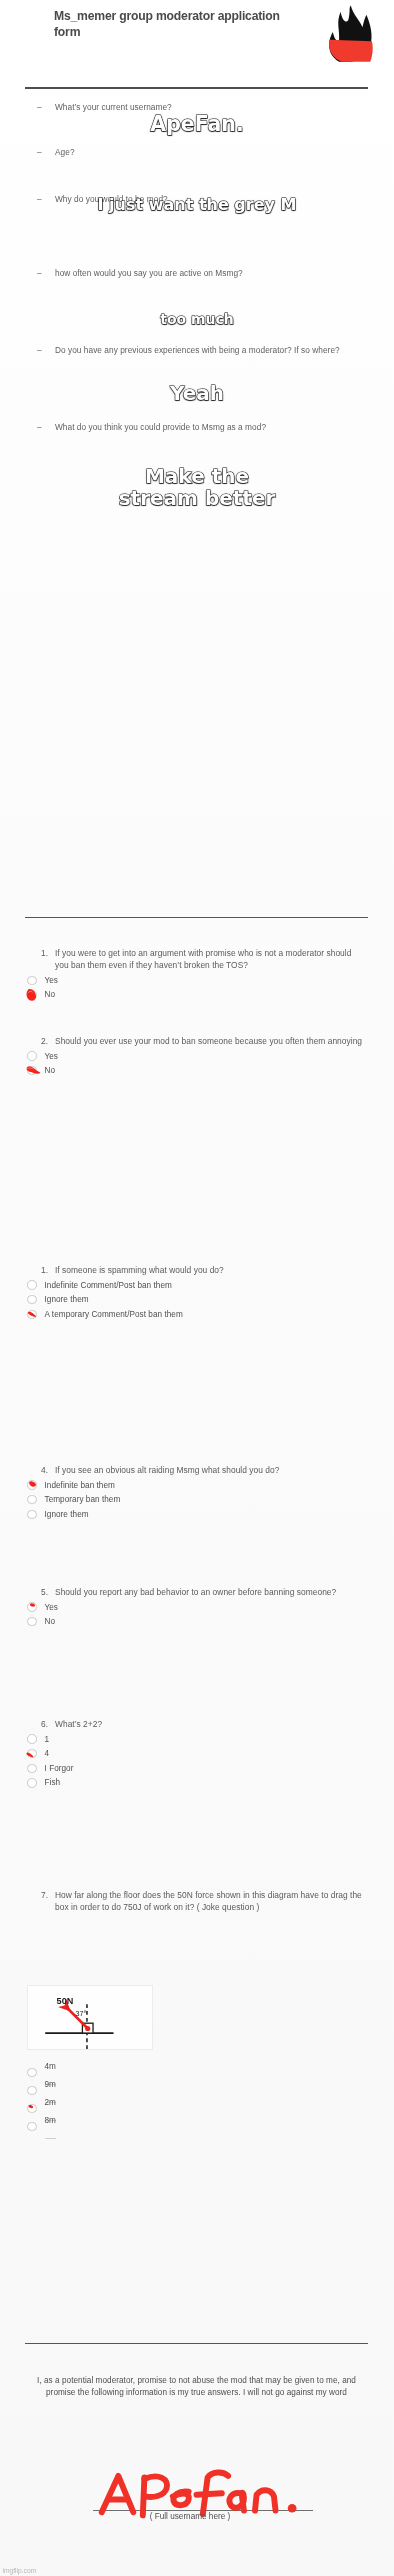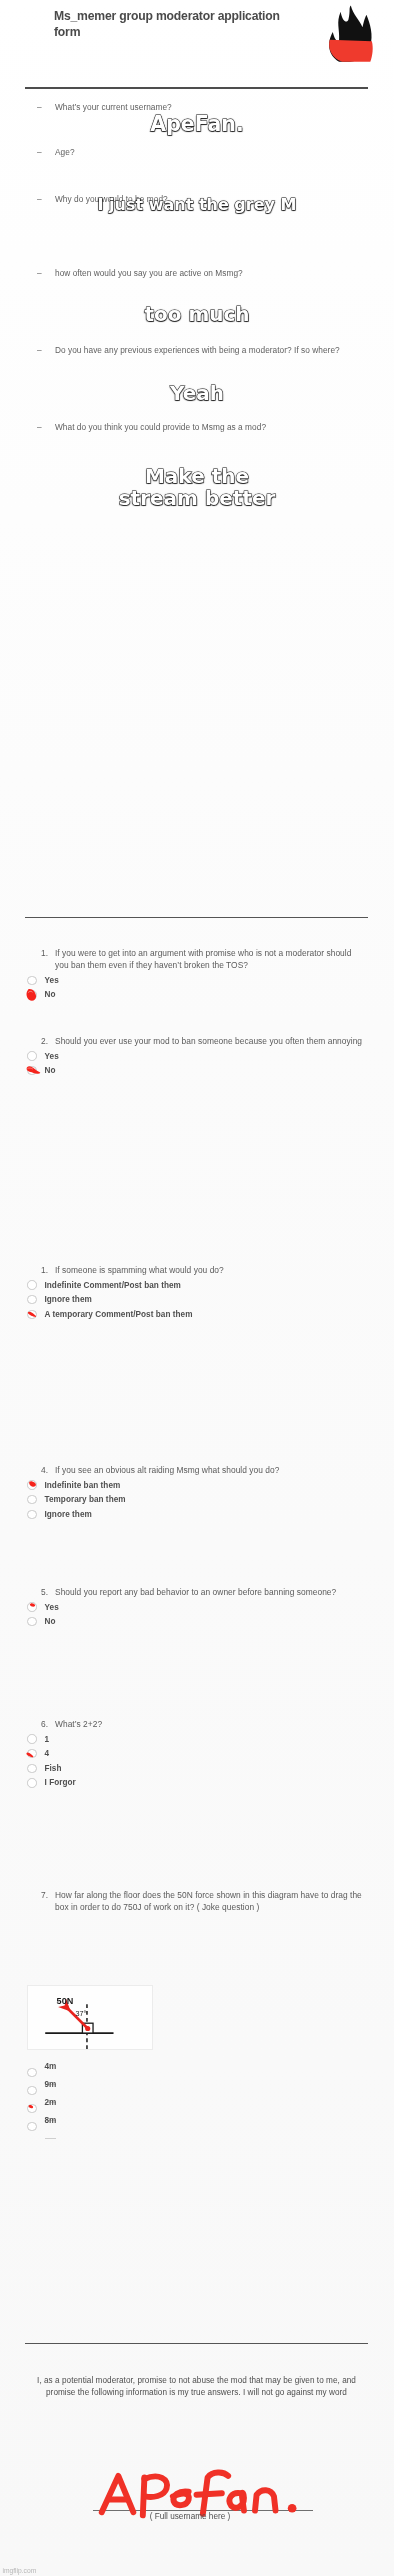--- a/index.html
+++ b/index.html
@@ -132,21 +132,20 @@
     border: 0.8px solid #c9c9c9;
     border-radius: 50%;
     background: #fff;
     flex: 0 0 auto;
   }
   .opt-label {
     color: #4f4f4f;
     font-size: 8.2px;
     line-height: 11px;
     letter-spacing: 0.04px;
-    font-weight: bold;
   }
   .opt-label.underlined {
     border-bottom: 0.8px solid #cfcfcf;
     padding-bottom: 12px;
   }
   
   .scribble {
     position: absolute;
     left: 27px;
     pointer-events: none;
@@ -250,21 +249,21 @@
     </div>
   </div>
   <div class="meme" style="position:absolute;top:196px;left:0;right:0;font-size:16px">I just want the grey M</div>
 
   <div class="open-block" style="top:267px">
     <div class="q-dash">
       <span class="dash">–</span>
       <span class="qtext">how often would you say you are active on Msmg?</span>
     </div>
   </div>
-  <div class="meme" style="position:absolute;top:304px;left:0;right:0;font-size:20px">too much</div>
+  <div class="meme" style="position:absolute;top:312px;left:0;right:0;font-size:14px">too much</div>
 
   <div class="open-block" style="top:344px">
     <div class="q-dash">
       <span class="dash">–</span>
       <span class="qtext">Do you have any previous experiences with being a moderator? If so where?</span>
     </div>
   </div>
   <div class="meme" style="position:absolute;top:383px;left:0;right:0;font-size:20px">Yeah</div>
 
   <div class="open-block" style="top:421px">
@@ -412,25 +411,25 @@
         <span class="radio"></span>
         <span class="opt-label">4</span>
         <span class="scribble" style="top:4.7px;left:26px">
           <svg width="14" height="9.5" viewBox="0 0 18 12">
             <path d="M0.5 3 C1 1.5 3 1.6 4.8 2.8 C6.6 4 8.4 5.4 9.2 6.6 C9.8 7.6 8.6 8.2 7 7.6 C4.2 6.6 0.2 4.6 0.5 3 Z" fill="#f5231c"></path>
           </svg>
         </span>
       </div>
       <div class="opt">
         <span class="radio"></span>
+        <span class="opt-label">I Forgor</span>
+      </div>
+      <div class="opt">
+        <span class="radio"></span>
         <span class="opt-label">Fish</span>
-      </div>
-      <div class="opt">
-        <span class="radio"></span>
-        <span class="opt-label">I Forgor</span>
       </div>
     </div>
   </div>
 
   <div class="numq" style="top:1889px">
     <div class="numq-head">
       <span class="num">7.</span>
       <span class="ntext">How far along the floor does the 50N force shown in this diagram have to drag the box in order to do 750J of work on it? ( Joke question )</span>
     </div>
   </div>

